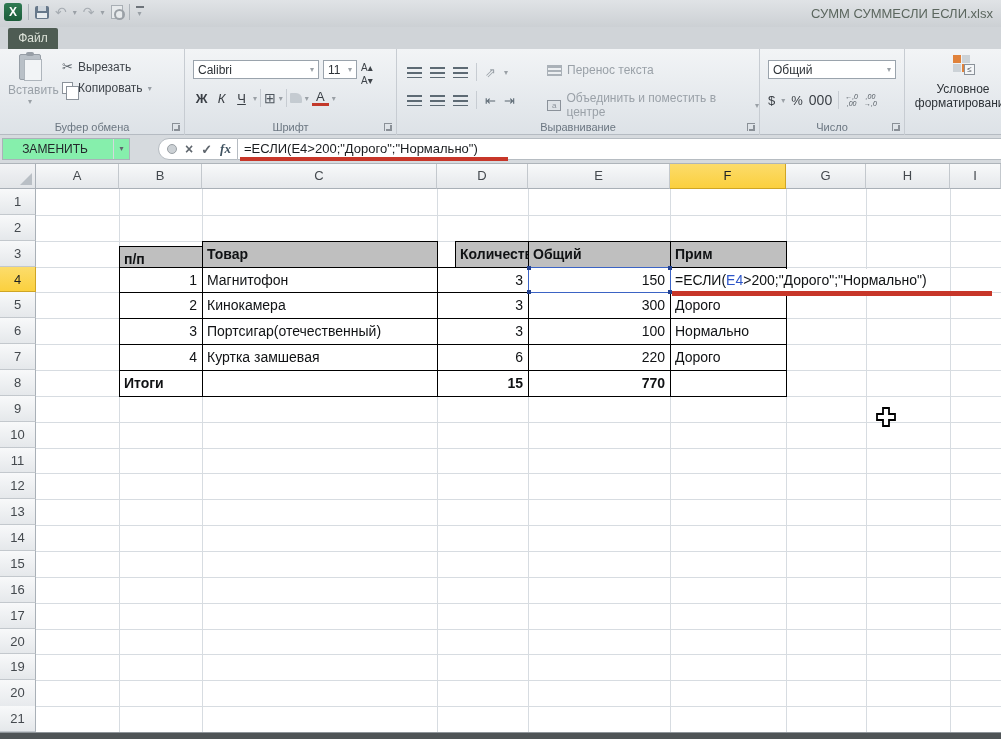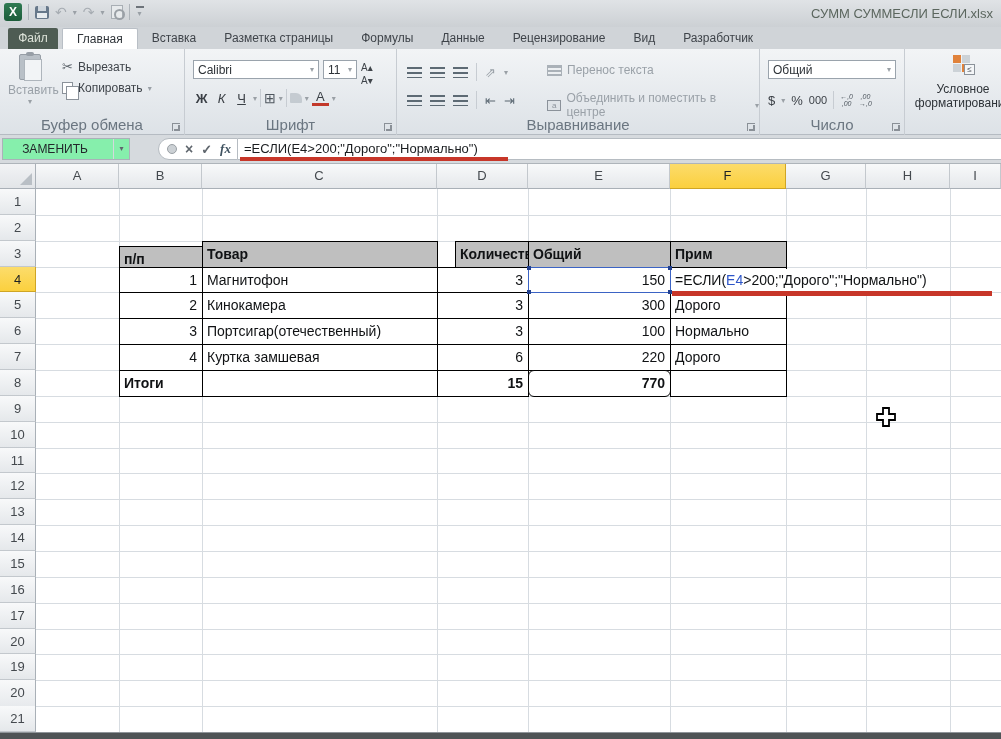--- a/index.html
+++ b/index.html
@@ -30,21 +30,21 @@
   .file-tab { position:absolute; left:8px; top:1px; width:50px; height:21px; background:#4e5c53;
     color:#dde3d9; text-align:center; line-height:21px; border-radius:2px 2px 0 0; font-size:12px; }
   .tabs { position:absolute; left:62px; top:1px; height:21px; display:flex; }
   .tab { padding:0 14px; line-height:21px; color:#3f444a; font-size:12px; }
   .tab.active { background:#fff; border:1px solid #b9bfc6; border-bottom:none; border-radius:2px 2px 0 0; color:#2e3338; }
 
   
   .ribbon { position:absolute; left:0; top:49px; width:1001px; height:86px;
     background:linear-gradient(#f2f4f6,#dde2e7); border-bottom:1px solid #b5bbc2; }
   .rgroup { position:absolute; top:0; height:86px; border-right:1px solid #c7ccd2; }
-  .glabel { position:absolute; bottom:2px; left:0; right:0; text-align:center; font-size:15px; color:#6b7681;margin-top:10px; }
+  .glabel { position:absolute; bottom:2px; left:0; right:0; text-align:center; font-size:11px; color:#6b7681;margin-top:10px; }
   .launcher { position:absolute; right:4px; bottom:4px; width:8px; height:8px;
     border-left:1px solid #8a9097; border-top:1px solid #8a9097; }
   .launcher::after { content:""; position:absolute; right:0; bottom:0; width:4px; height:4px;
     border-right:2px solid #8a9097; border-bottom:2px solid #8a9097; }
   .rbtn-row { position:absolute; display:flex; align-items:center; gap:5px; font-size:12px; color:#3f444a; }
   .gray { color:#9aa1a8; }
   .paste-big { position:absolute; left:8px; top:5px; width:44px; height:60px; text-align:center; }
   .ico-clip { width:22px; height:26px; margin:0 auto; background:#b9c0c7; border:1px solid #979ea6; border-radius:2px; position:relative; }
   .ico-clip::before { content:""; position:absolute; left:6px; top:-3px; width:8px; height:4px; background:#979ea6; border-radius:2px; }
   .ico-clip::after { content:""; position:absolute; left:4px; top:4px; width:16px; height:20px; background:#f2f4f6; border:1px solid #aeb5bc; }
@@ -125,30 +125,20 @@
     <span class="qat-dd">
         <i></i>
         <span class="dd">▾</span>
       </span>
   </div>
   <div class="win-title">СУММ СУММЕСЛИ ЕСЛИ.xlsx</div>
 </div>
 
 <div class="tabrow">
   <div class="file-tab">Файл</div>
-  <div class="tabs" id="tabs">
-      <div class="tab active">Главная</div>
-      <div class="tab">Вставка</div>
-      <div class="tab">Разметка страницы</div>
-      <div class="tab">Формулы</div>
-      <div class="tab">Данные</div>
-      <div class="tab">Рецензирование</div>
-      <div class="tab">Вид</div>
-      <div class="tab">Разработчик</div>
-    </div>
 </div>
 
 <div class="ribbon">
 
   <div class="rgroup" style="left:0;width:185px;">
     <div class="paste-big">
       <div class="ico-clip"></div>
       <div class="gray" style="margin-top:3px;">Вставить</div>
       <div class="dd">▾</div>
     </div>
@@ -226,21 +216,21 @@
 
   <div class="rgroup" style="left:760px;width:145px;">
     <div class="selbox" style="position:absolute;left:8px;top:11px;width:128px;">
       <span>Общий</span>
       <span class="dd">▾</span>
     </div>
     <div class="rbtn-row" style="left:8px;top:42px;gap:6px;">
       <span style="font-size:13px;color:#3a3f45;">$</span>
       <span class="dd">▾</span>
       <span style="font-size:13px;color:#3a3f45;">%</span>
-      <span style="font-size:11px;color:#3a3f45;">000</span>
+      <span style="font-size:14px;color:#3a3f45;">000</span>
       <span class="vline"></span>
       <span class="mini2">
           <i>←,0</i>
           <i>,00</i>
         </span>
       <span class="mini2">
           <i>,00</i>
           <i>→,0</i>
         </span>
     </div>
@@ -358,21 +348,21 @@
     <div class="tcell  ar" style="left: 528px; top: 154.285px; width: 143px; height: 26.857px;">100</div>
     <div class="tcell  al" style="left: 670px; top: 154.285px; width: 117px; height: 26.857px;">Нормально</div>
     <div class="tcell  ar" style="left: 119px; top: 180.142px; width: 84px; height: 26.857px;">4</div>
     <div class="tcell  al" style="left: 202px; top: 180.142px; width: 236px; height: 26.857px;">Куртка замшевая</div>
     <div class="tcell  ar" style="left: 437px; top: 180.142px; width: 92px; height: 26.857px;">6</div>
     <div class="tcell  ar" style="left: 528px; top: 180.142px; width: 143px; height: 26.857px;">220</div>
     <div class="tcell  al" style="left: 670px; top: 180.142px; width: 117px; height: 26.857px;">Дорого</div>
     <div class="tcell bold al" style="left: 119px; top: 205.999px; width: 84px; height: 26.857px;">Итоги</div>
     <div class="tcell  al" style="left: 202px; top: 205.999px; width: 236px; height: 26.857px;"></div>
     <div class="tcell bold ar" style="left: 437px; top: 205.999px; width: 92px; height: 26.857px;">15</div>
-    <div class="tcell bold ar" style="left: 528px; top: 205.999px; width: 143px; height: 26.857px; border-radius: 6px;">770</div>
+    <div class="tcell bold ar" style="left: 528px; top: 205.999px; width: 143px; height: 26.857px;">770</div>
     <div class="tcell  al" style="left: 670px; top: 205.999px; width: 117px; height: 26.857px;"></div>
     <div class="refbox" style="left: 528px; top: 102.571px; width: 143px; height: 26.857px;">
       <i></i>
       <i></i>
       <i></i>
       <i></i>
     </div>
     <div class="editov" style="left: 672px; top: 104.571px; height: 22.857px;"><span>=ЕСЛИ(</span><span class="ref">E4</span><span>&gt;200;"Дорого";"Нормально")</span></div>
     <div class="redline2" style="left: 672px; top: 127.428px; width: 320px; height: 5px;"></div>
   </div>

